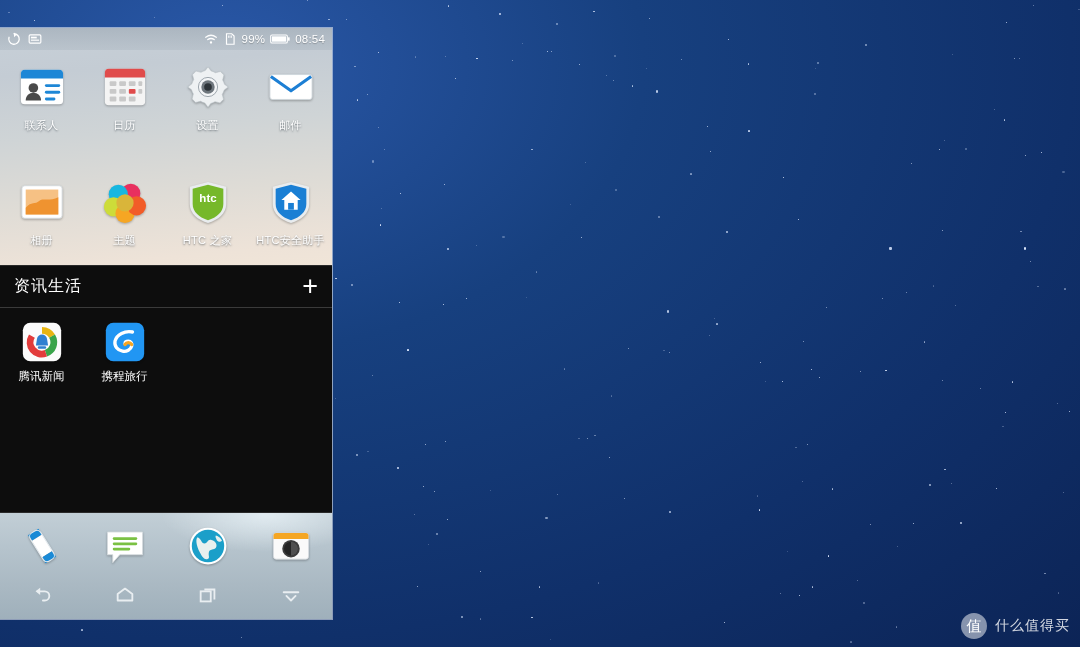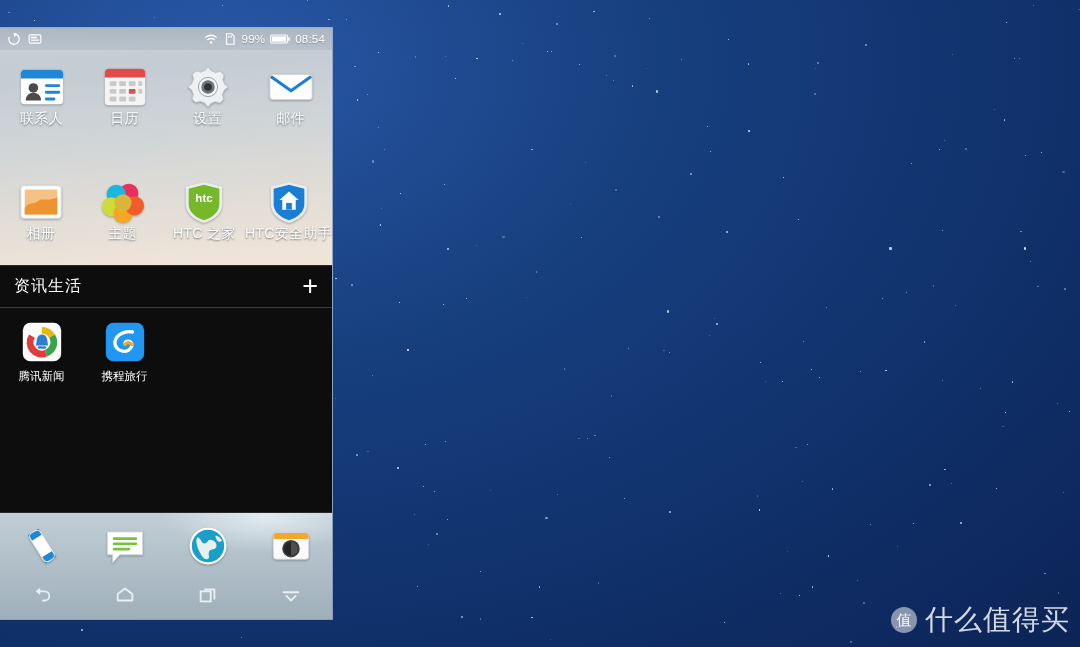--- a/index.html
+++ b/index.html
@@ -81,21 +81,22 @@
   
   .grid { position:absolute; left:0; right:0; top:22px; }
   .row { display:flex; height:115px; }
   .cell {
     flex:1 1 25%;
     display:flex; flex-direction:column; align-items:center;
     padding-top:14px;
   }
   .appicon { width:46px; height:46px; position:relative; }
   .applabel {
-    font-size:14px;
+    margin-top:8px;
+    font-size:11px;
     color:#fff;
     text-shadow:0 1px 2px rgba(40,50,60,.65);
     white-space:nowrap;
     letter-spacing:.3px;
   }
 
   
   .dock {
     position:absolute; left:0; right:0; bottom:44px; height:58px;
     display:flex; align-items:center;
@@ -154,21 +155,21 @@
     position:absolute; right:10px; bottom:8px;
     display:flex; align-items:center; gap:8px;
     z-index:30; pointer-events:none;
   }
   #wm-badge {
     width:26px; height:26px; border-radius:50%;
     background:rgba(255,255,255,.5);
     color:#ffffff; font-size:15px; display:flex;
     align-items:center; justify-content:center;
   }
-  #wm-text { color:rgba(255,255,255,.82); font-size:28px; letter-spacing:1px; }
+  #wm-text { color:rgba(255,255,255,.82); font-size:14px; letter-spacing:1px; }
 </style>
 </head>
 <body>
 
 <div id="bg">
   <div id="stars">
       <div class="star" style="width: 1.2px; height: 1.2px; left: 605.653px; top: 74.7123px; opacity: 0.43;"></div>
       <div class="star" style="width: 1.2px; height: 1.2px; left: 546.894px; top: 50.827px; opacity: 0.91;"></div>
       <div class="star" style="width: 1.2px; height: 1.2px; left: 443.69px; top: 184.032px; opacity: 0.84;"></div>
       <div class="star" style="width: 1.2px; height: 1.2px; left: 82.7083px; top: 322.563px; opacity: 0.43;"></div>

